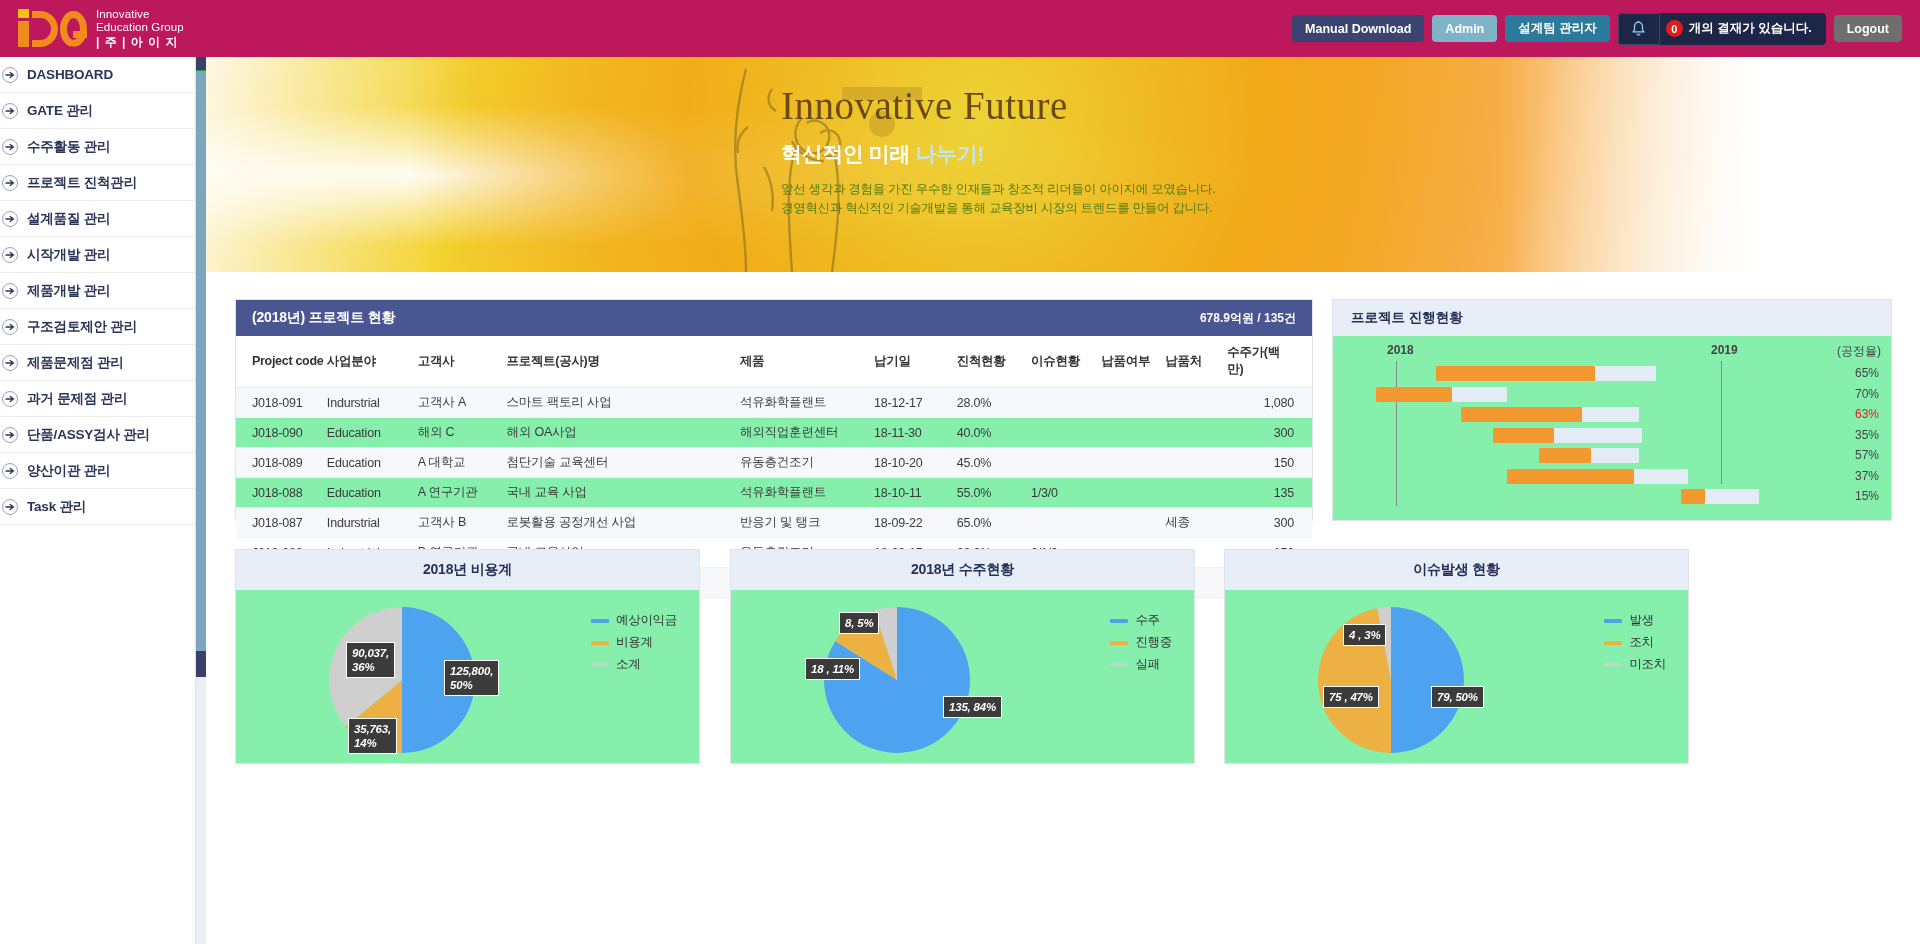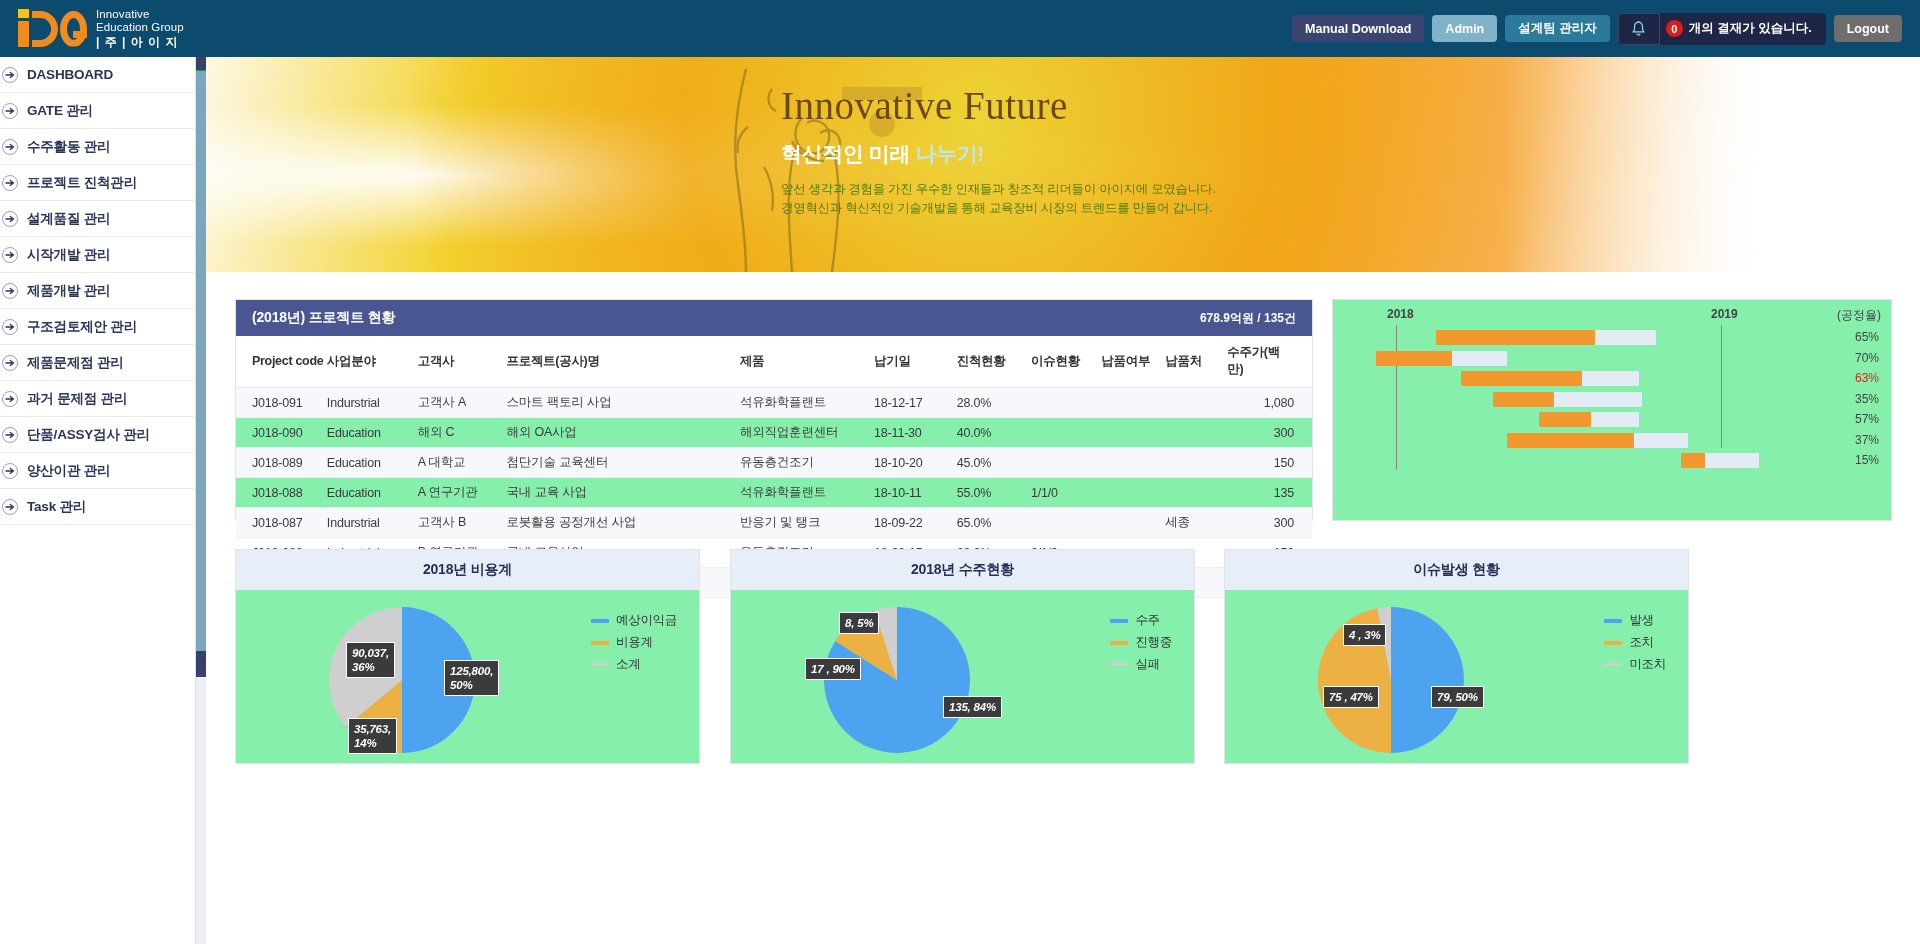--- a/index.html
+++ b/index.html
@@ -7,21 +7,21 @@
   body {
     font-family: "Liberation Sans", "DejaVu Sans", sans-serif;
     background:#ffffff;
     font-size:13px;
     color:#333;
   }
 
   
   .topbar {
     position:absolute; left:0; top:0; width:1920px; height:57px;
-    background:#0c4a6e;
+    background:#be185d;
     display:flex; align-items:center;
   }
   .logo-wrap { display:flex; align-items:center; padding-left:18px; width:205px; }
   .logo-mark { display:flex; align-items:flex-end; height:36px; }
   .logo-i { width:11px; background:#f08b1d; height:26px; position:relative; margin-right:3px;}
   .logo-i:before{content:""; position:absolute; top:-12px; left:0; width:11px; height:9px; background:#f6c219;}
   .logo-d { width:26px; height:36px; border-radius:0 18px 18px 0; border:7px solid #f08b1d; border-left:none; margin-right:2px;}
   .logo-g { width:27px; height:36px; border:7px solid #f08b1d; border-radius:50%; border-left-color:#f08b1d; position:relative; clip-path: polygon(0 0,100% 0,100% 100%,0 100%); }
   .logo-g:after{content:""; position:absolute; right:-7px; top:13px; width:14px; height:7px; background:#f08b1d;}
   .logo-txt { margin-left:9px; line-height:1.18; }
@@ -417,21 +417,21 @@
             <td class="c11">150</td>
           </tr>
           <tr>
             <td class="c1">J018-088</td>
             <td class="c2">Education</td>
             <td class="c3">A 연구기관</td>
             <td class="c4">국내 교육 사업</td>
             <td class="c5">석유화학플랜트</td>
             <td class="c6">18-10-11</td>
             <td class="c7 blue">55.0%</td>
-            <td class="c8 blue">1/1/0</td>
+            <td class="c8 blue">1/3/0</td>
             <td class="c9"></td>
             <td class="c10"></td>
             <td class="c11">135</td>
           </tr>
           <tr class="alt">
             <td class="c1">J018-087</td>
             <td class="c2">Indurstrial</td>
             <td class="c3">고객사 B</td>
             <td class="c4">로봇활용 공정개선 사업</td>
             <td class="c5">반응기 및 탱크</td>
@@ -466,20 +466,23 @@
             <td class="c8 blue">3/3/0</td>
             <td class="c9">납품</td>
             <td class="c10">안산</td>
             <td class="c11">150</td>
           </tr>
         </tbody>
     </table>
   </div>
 
   <div class="card gantt-card">
+    <div class="gantt-head">
+      <span>프로젝트 진행현황</span>
+    </div>
     <div class="gantt-body" id="gantt-body">
       <div class="g-axis-label" style="left:54px;top:7px;">2018</div>
       <div class="g-axis-label" style="left:378px;top:7px;">2019</div>
       <div class="g-axis-label pct" style="right:10px;top:7px;">(공정율)</div>
       <div class="g-tick" style="left:63px;  top:25px; height:145px;"></div>
       <div class="g-tick" style="left:388px; top:25px; height:123px;"></div>
     <div class="g-bg" style="left: 103.2px; width: 220.1px; top: 30px;"></div>
         <div class="g-fill" style="left: 103.2px; width: 158.472px; top: 30px;"></div>
         <div class="g-pct" style="top: 30px;">65%</div>
         <div class="g-bg" style="left: 42.85px; width: 131.35px; top: 50.5px;"></div>
@@ -553,21 +556,21 @@
           <div class="lg-row">
       <span class="lg-dash" style="background:#edb042"></span>
       <span class="lg-txt">진행중</span>
           </div>
           <div class="lg-row">
       <span class="lg-dash grey" style="background:#cfcfcf"></span>
       <span class="lg-txt">실패</span>
           </div>
         </div>
         <div class="pie-lab" style="left:212px;top:106px">135, 84%</div>
-        <div class="pie-lab" style="left:74px;top:68px">17 , 90%</div>
+        <div class="pie-lab" style="left:74px;top:68px">18 , 11%</div>
         <div class="pie-lab" style="left:108px;top:22px">8, 5%</div>
       </div>
   </div>
   <div class="card pie-card p3">
     <div class="pie-head">
         <span>이슈발생 현황</span>
       </div>
     <div class="pie-body" id="pie2">
         <svg class="pie-svg" width="172" height="168" viewBox="0 0 172 168">
           <path d="M80,80 L80,7 A73,73 0 0 1 80,153 Z" fill="#4ea3f0"></path>

